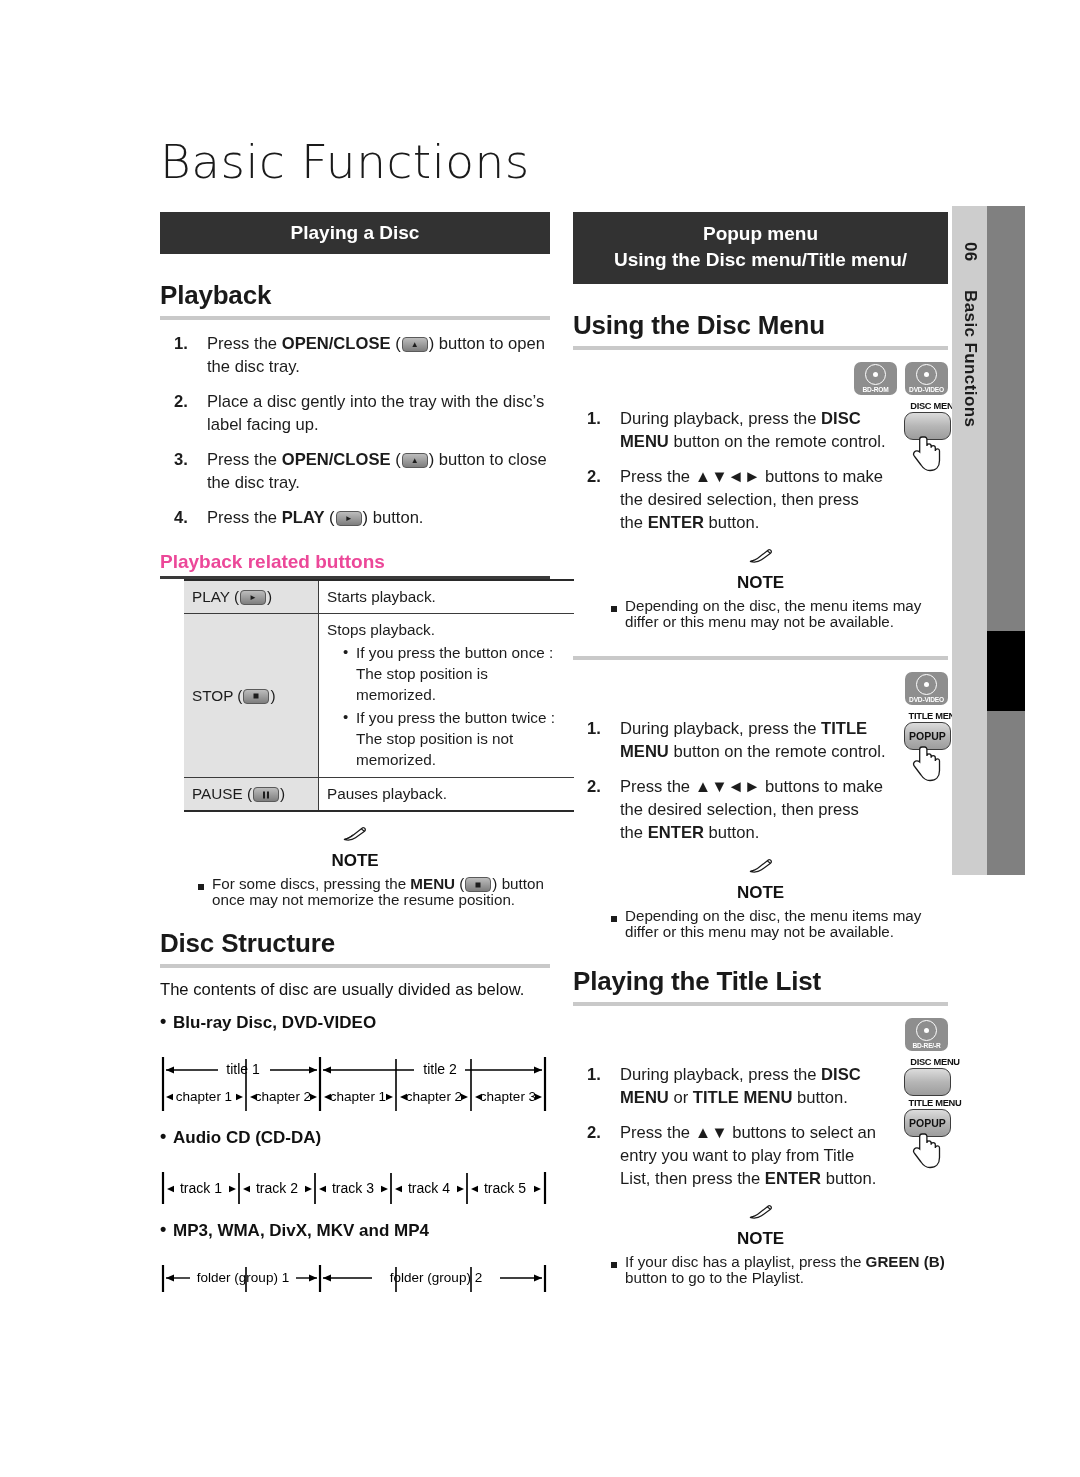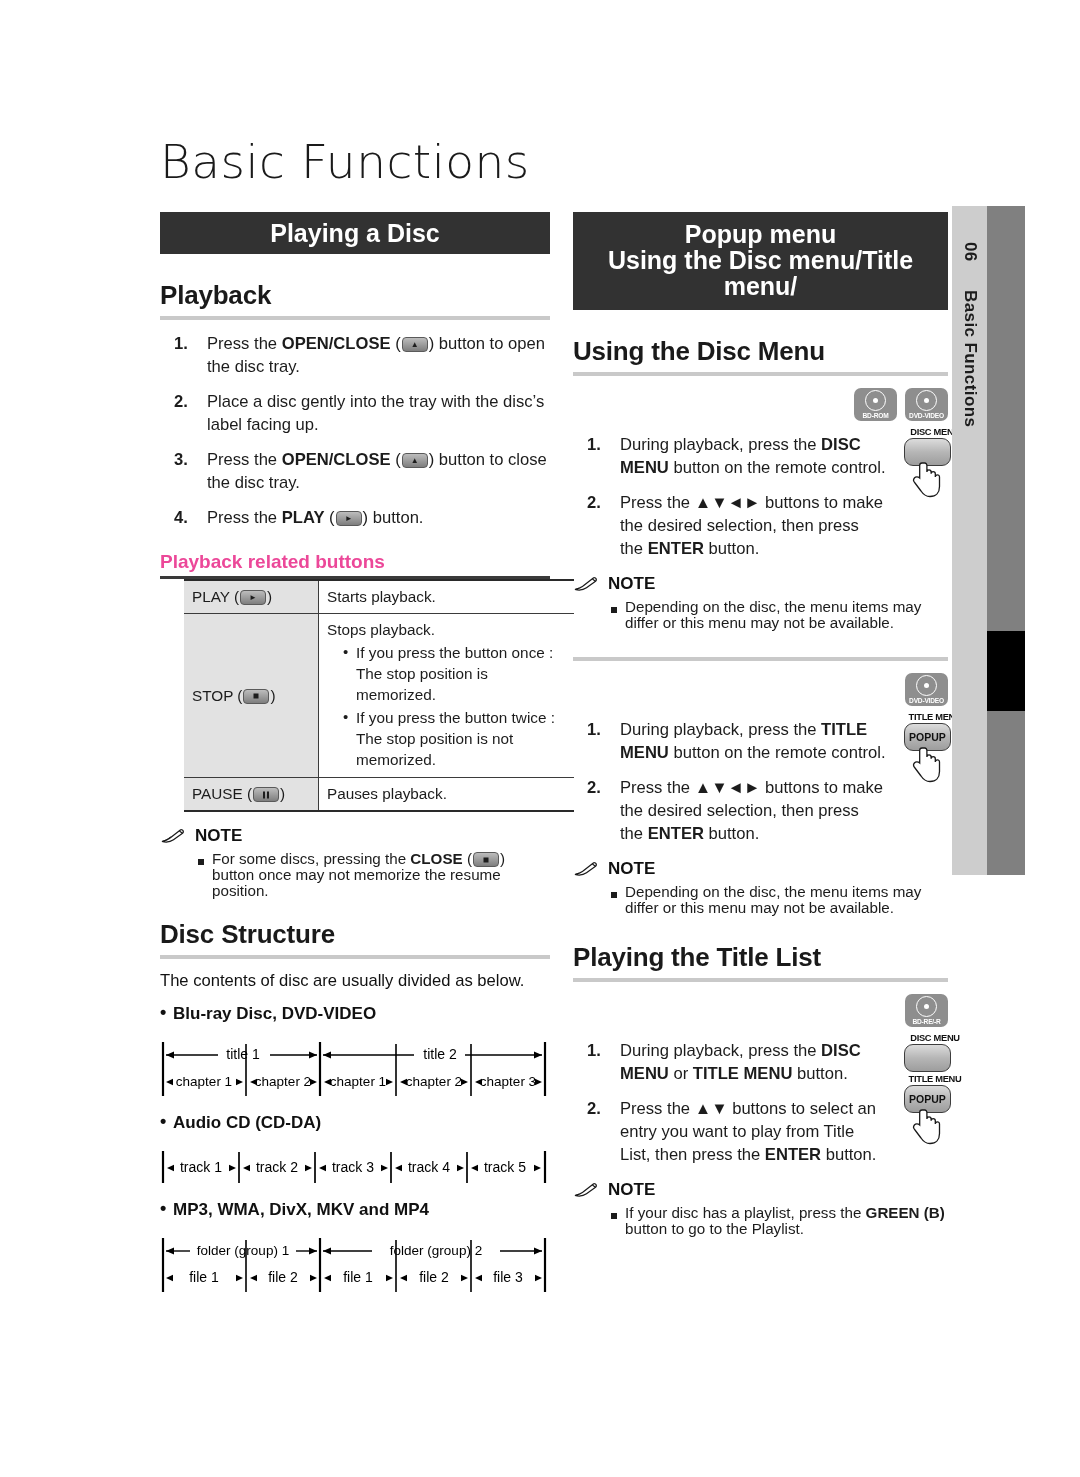--- a/index.html
+++ b/index.html
@@ -7,21 +7,21 @@
   .page{position:absolute;left:8px;top:0;width:1080px;height:1292px;overflow:hidden;background:#fff;}
 
   
   .chap-title{position:absolute;left:152px;top:134px;font-size:47px;font-weight:300;letter-spacing:0.5px;color:#1a1a1a;font-family:"DejaVu Sans",sans-serif;}
 
   
   .col-left{position:absolute;left:152px;top:212px;width:390px;}
   .col-right{position:absolute;left:565px;top:212px;width:375px;}
 
   
-  .banner{background:#323232;color:#fff;text-align:center;font-weight:bold;font-size:25px;line-height:26px;padding:8px 6px;box-sizing:border-box;}
+  .banner{background:#323232;color:#fff;text-align:center;font-weight:bold;font-size:19px;line-height:26px;padding:8px 6px;box-sizing:border-box;}
   .banner.two{padding:9px 6px 11px;}
 
   
   .h2{font-size:26px;font-weight:bold;color:#1a1a1a;margin:0;padding:0 0 5px 0;letter-spacing:-0.2px;}
   .rule{height:4px;background:#c9c9c9;width:100%;}
 
   
   .steps{margin:0;padding:0;list-style:none;}
   .step{position:relative;padding-left:47px;font-size:16.6px;line-height:23px;margin-top:12px;color:#1c1c1c;}
   .step .num{position:absolute;left:14px;top:0;font-weight:bold;}
@@ -46,30 +46,30 @@
   table.btns tr:first-child td{border-top:2.5px solid #2a2a2a;}
   table.btns tr:last-child td{border-bottom:2.5px solid #2a2a2a;}
   td.k{width:118px;background:#e2e2e2;border-right:1.6px solid #3b3b3b;white-space:nowrap;}
   td.v{padding-left:11px;}
   ul.dots{margin:3px 0 0 0;padding:0 0 0 16px;list-style:none;}
   ul.dots li{position:relative;padding-left:13px;line-height:21px;margin-top:2px;}
   ul.dots li:before{content:"\2022";position:absolute;left:0;top:-1px;font-size:15px;}
 
   
   .note{margin-top:14px;}
-  .note .hdr{font-size:17px;font-weight:bold;display:flex;align-items:center;gap:9px;}
+  .note .hdr{font-size:17px;font-weight:bold;display:flex;align-items:center;gap:9px;flex-direction:column;}
   .pencil{width:26px;height:16px;display:inline-block;flex:none;}
   .note ul{margin:5px 0 0 0;padding:0 0 0 38px;list-style:none;}
   .note ul li{position:relative;padding-left:14px;font-size:15.2px;line-height:16px;color:#1c1c1c;}
   .note ul li:before{content:"";position:absolute;left:0;top:8px;width:6px;height:6px;background:#1c1c1c;}
 
   
   .bullet-h{font-size:17px;font-weight:bold;margin-top:13px;padding-left:13px;position:relative;}
   .bullet-h:before{content:"\2022";position:absolute;left:0;top:-2px;font-size:18px;}
-  .diag{margin-top:14px;}
+  .diag{margin-top:20px;}
   .diag svg{display:block;}
 
   
   .badges{display:flex;gap:8px;justify-content:flex-end;}
   .badge{width:43px;height:33px;border-radius:7px;background:#8e8e8e;display:flex;flex-direction:column;
          align-items:center;justify-content:center;color:#fff;}
   .badge .disc{width:19px;height:19px;border-radius:50%;border:1.6px solid #fff;display:flex;align-items:center;justify-content:center;margin-top:1px;}
   .badge .disc:after{content:"";width:5px;height:5px;border-radius:50%;background:#fff;}
   .badge .lbl{font-size:6.6px;font-weight:bold;letter-spacing:-0.2px;line-height:8px;margin-top:0.5px;}
 
@@ -158,21 +158,21 @@
       <div class="hdr">
         <svg class="pencil" viewBox="0 0 26 16">
           <path d="M2 13.5 C6 13 9 11 12 8.5 L20 2.2 C21 1.4 22.4 1.6 23 2.6 C23.6 3.6 23.2 4.8 22.2 5.5 L13.5 11.8 C10.4 14 6.3 14.6 2 13.5 Z" fill="none" stroke="#1a1a1a" stroke-width="1.2"></path>
           <path d="M2 13.5 L6 12.2" stroke="#1a1a1a" stroke-width="1.2" fill="none"></path>
           <path d="M19.4 3 L22.4 5.3" stroke="#1a1a1a" stroke-width="1.1" fill="none"></path>
           <path d="M5 12.6 C7 11.6 9 10.2 10.6 8.8" stroke="#1a1a1a" stroke-width="0.9" fill="none"></path>
         </svg>
         <span>NOTE</span>
       </div>
       <ul>
-        <li><span>For some discs, pressing the </span><b>CLOSE</b><span> (</span><span class="key sq"><i></i></span><span>)  button once may not memorize the resume position.</span></li>
+        <li><span>For some discs, pressing the </span><b>MENU</b><span> (</span><span class="key sq"><i></i></span><span>)  button once may not memorize the resume position.</span></li>
       </ul>
     </div>
 
     <div style="height:20px"></div>
     <div class="h2">Disc Structure</div>
     <div class="rule"></div>
     <div style="font-size:16.6px;margin-top:12px;">The contents of disc are usually divided as below.</div>
 
     <div class="bullet-h">Blu-ray Disc, DVD-VIDEO</div>
     <div class="diag">

